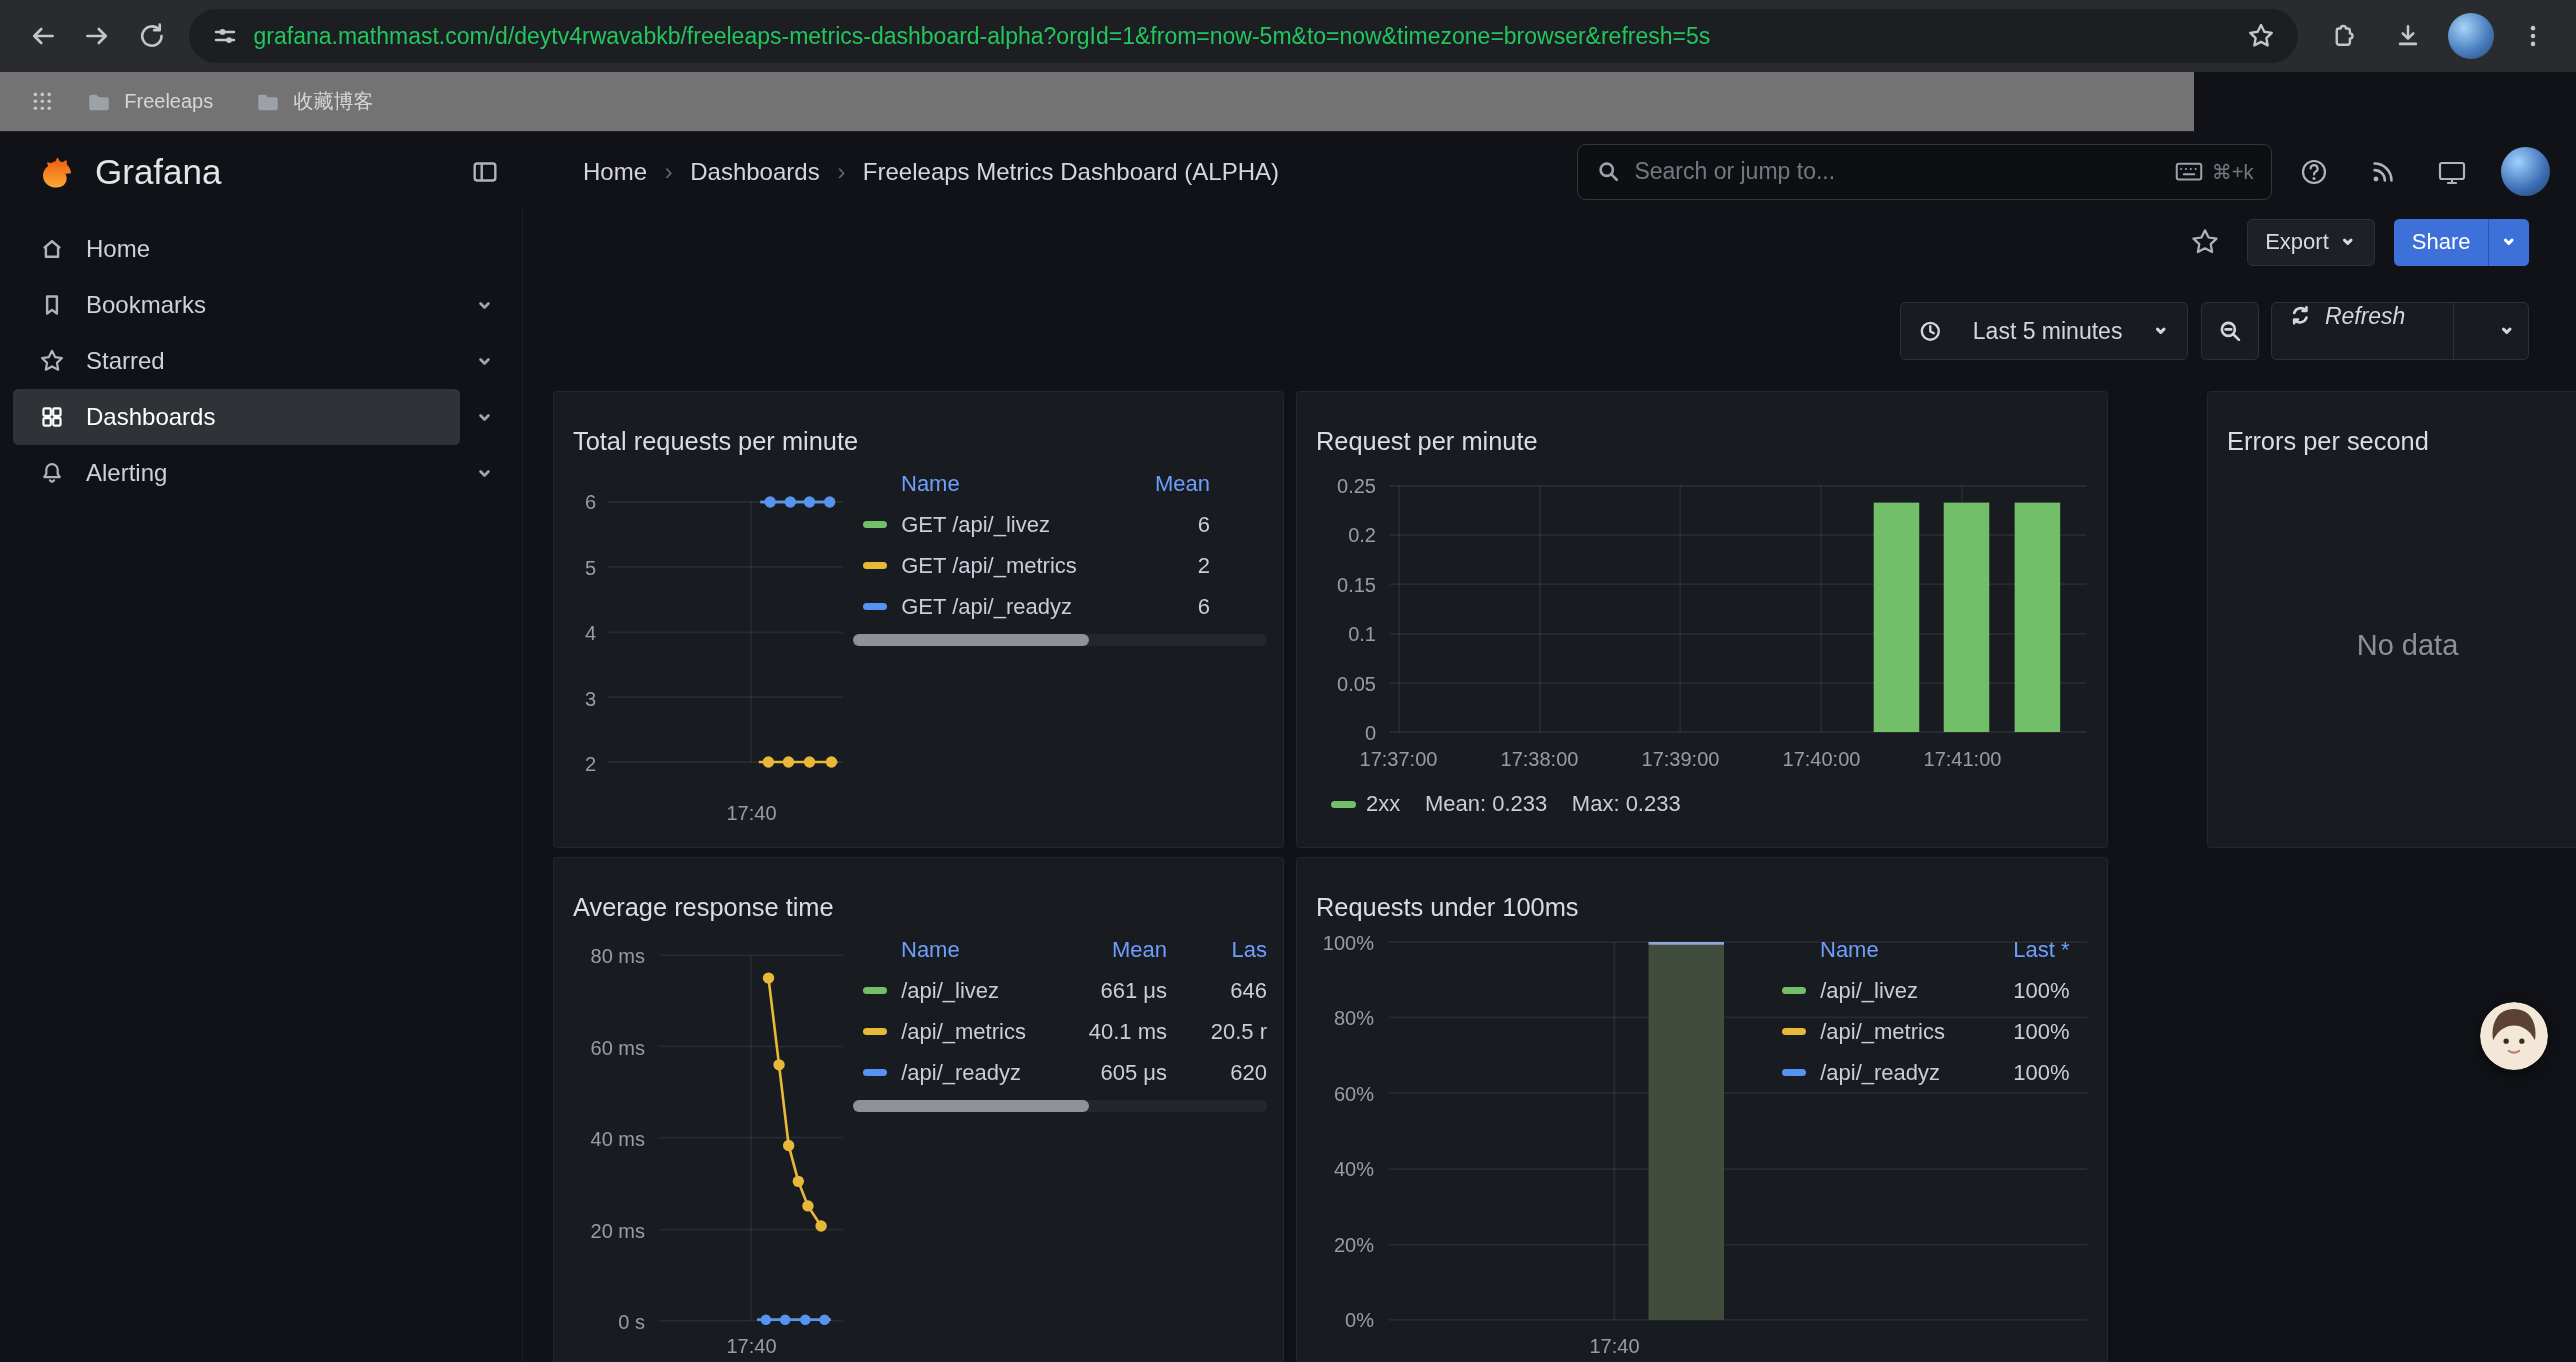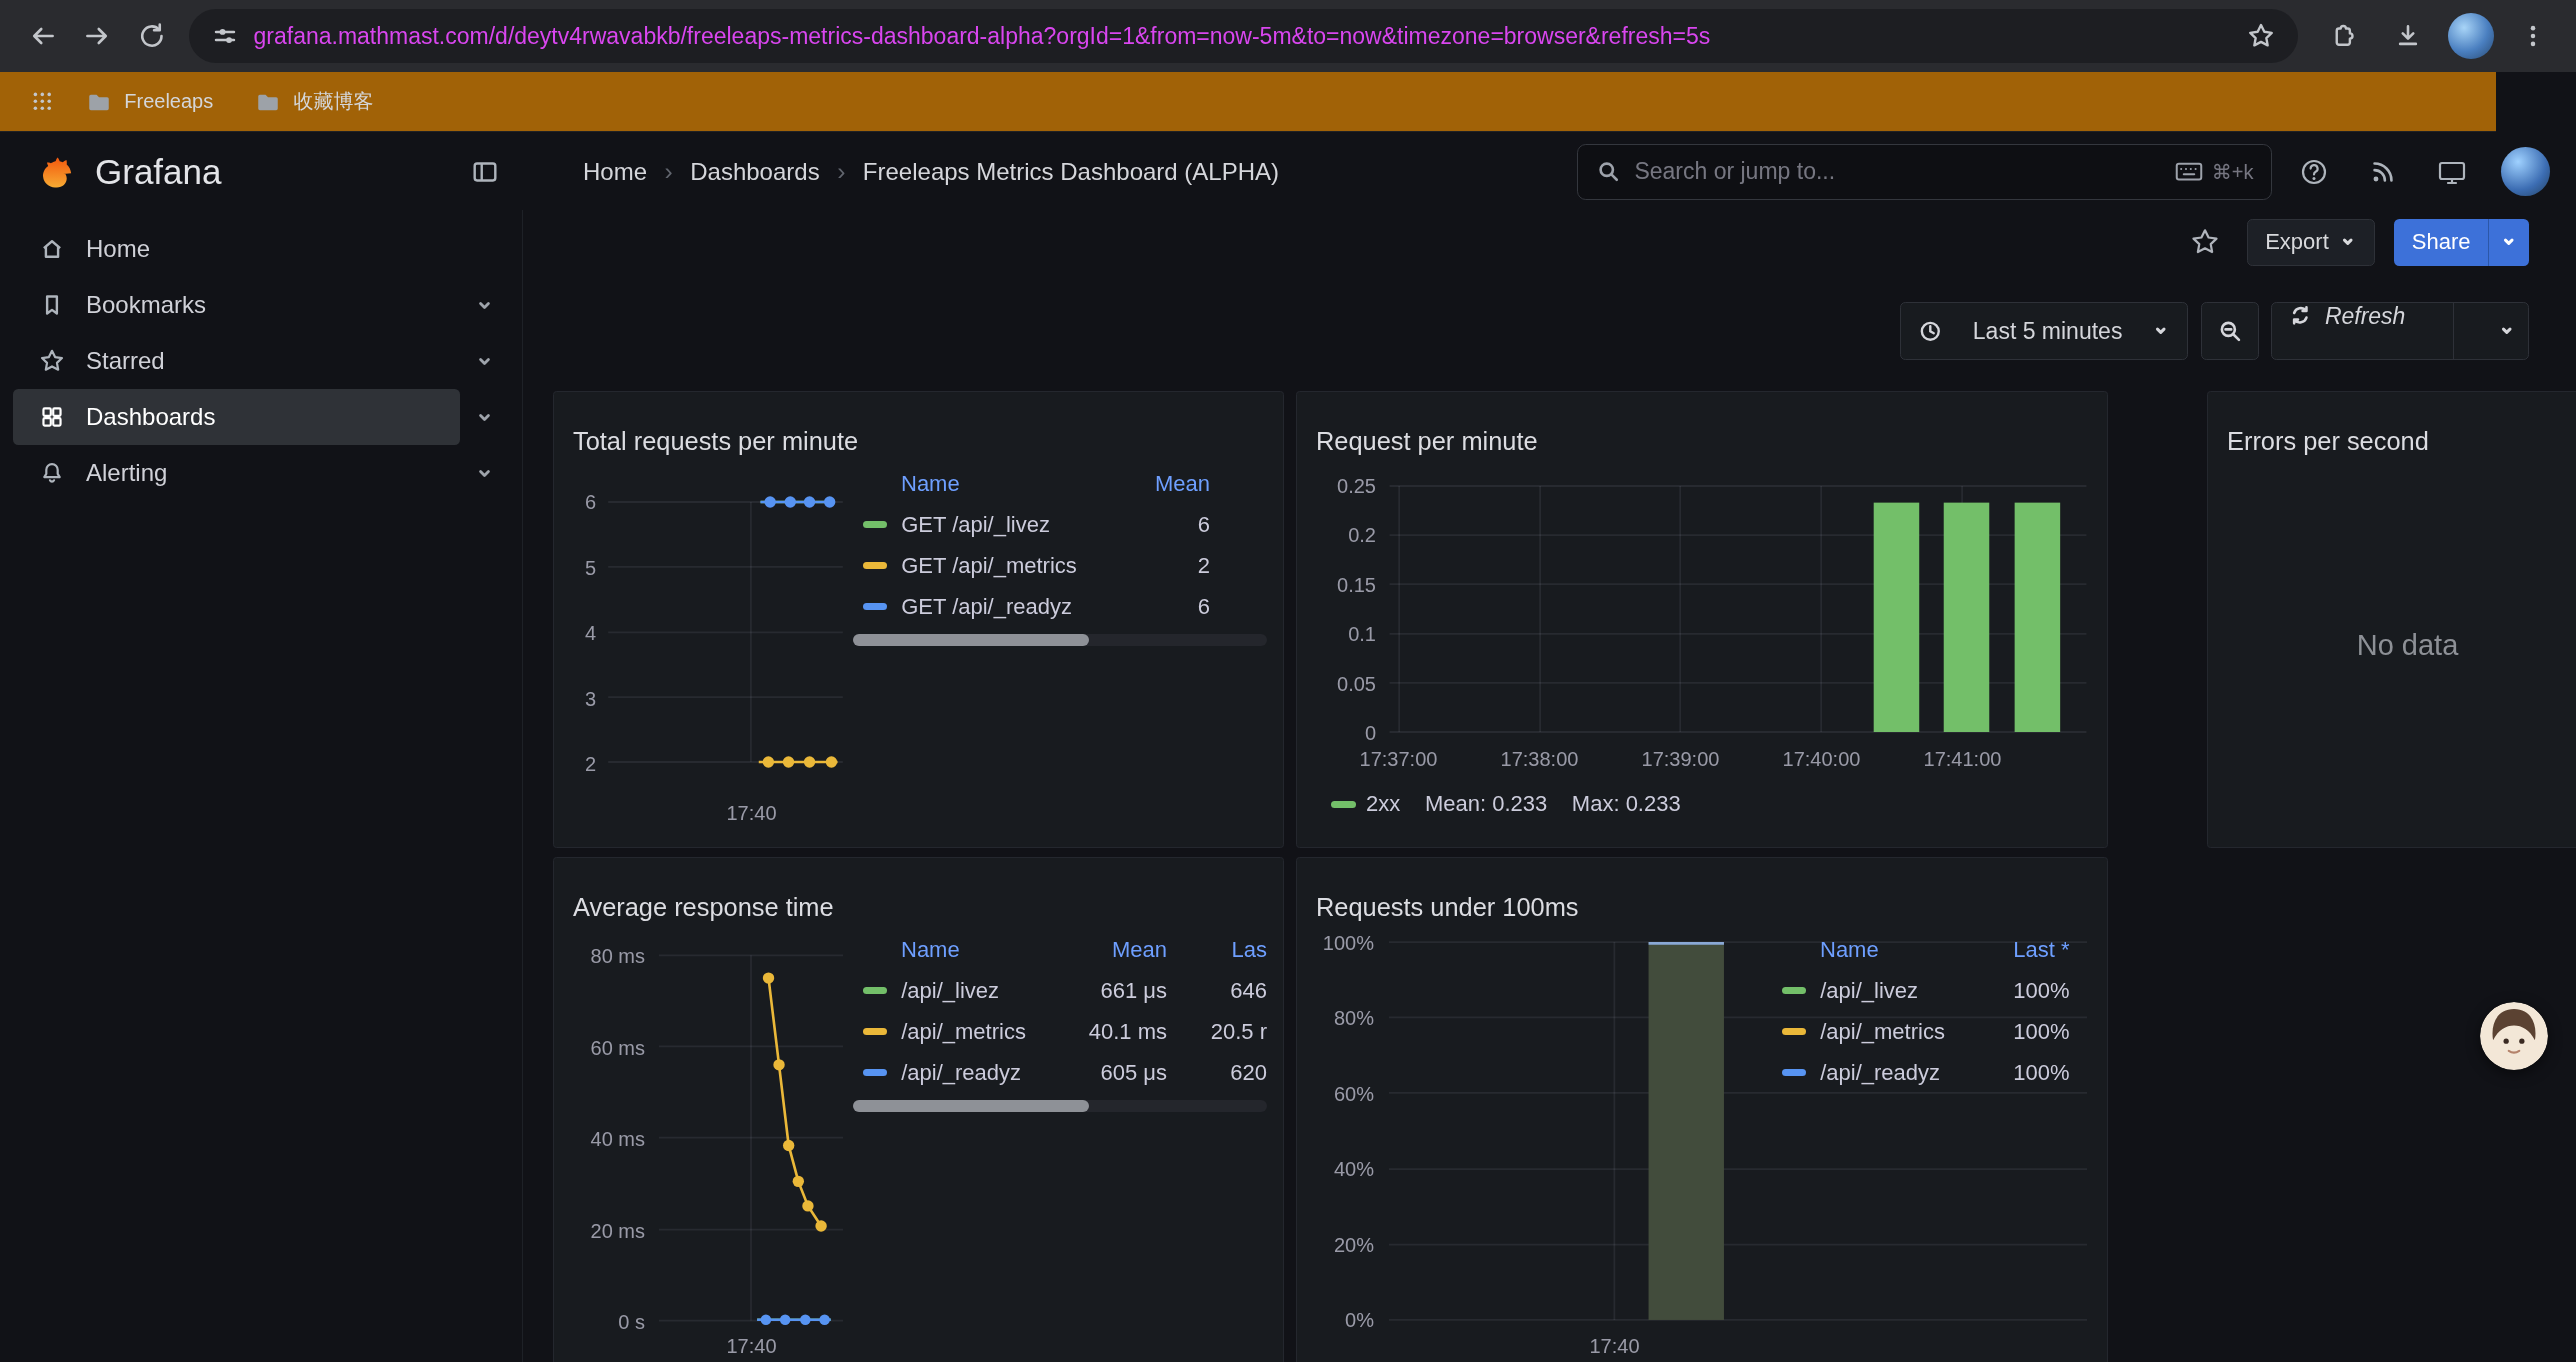--- a/index.html
+++ b/index.html
@@ -4,24 +4,24 @@
 <style>
   html,body{margin:0;padding:0;}
   body{width:2576px;height:1363px;background:#111217;font-family:"Liberation Sans",sans-serif;overflow:hidden;position:relative;color:#ccccdc;}
   svg.ic{display:block;}
   .ic *{vector-effect:non-scaling-stroke;}
 
   
   .chrome-top{position:absolute;top:0;left:0;width:2576px;height:72px;background:#2a2b2f;display:flex;align-items:center;padding:0 16px;box-sizing:border-box;}
   .chrome-btn{width:54px;height:54px;border-radius:50%;display:flex;align-items:center;justify-content:center;flex:none;}
   .omnibox{flex:1;height:54px;background:#1d1e22;border-radius:28px;display:flex;align-items:center;margin:0 17.5px 0 10.5px;padding:0 23px;box-sizing:border-box;min-width:0;}
-  .url-text{flex:1;color:#d946ef;font-size:23px;white-space:nowrap;overflow:hidden;margin-left:16px;}
+  .url-text{flex:1;color:#22c55e;font-size:23px;white-space:nowrap;overflow:hidden;margin-left:16px;}
   .chrome-right{display:flex;align-items:center;gap:12.3px;flex:none;}
   .chrome-avatar{width:46px;height:46px;border-radius:50%;background:radial-gradient(circle at 35% 32%,#a8d4f7,#4a7fc0 55%,#27476e);}
-  .bookmarks-bar{position:absolute;top:72px;left:0;width:2496px;height:60px;background:#a16207;border-bottom:0.9px solid #202124;display:flex;align-items:center;padding:0 21px;box-sizing:border-box;}
+  .bookmarks-bar{position:absolute;top:72px;left:0;width:2194px;height:60px;background:#737373;border-bottom:0.9px solid #202124;display:flex;align-items:center;padding:0 21px;box-sizing:border-box;}
   .bm-item{display:flex;align-items:center;gap:12.3px;margin-right:42px;color:#d4d6da;font-size:20px;}
 
   
   .gf-header{position:absolute;top:132px;left:0;width:2576px;height:79px;background:#111217;display:flex;align-items:center;}
   .gf-h-left{width:523px;flex:none;position:relative;height:100%;display:flex;align-items:center;}
   .brand-name{font-size:35px;font-weight:500;color:#e3e4e8;margin-left:19px;}
   .dock-toggle{position:absolute;right:21px;top:22px;width:35px;height:35px;display:flex;align-items:center;justify-content:center;}
   .breadcrumb{display:flex;align-items:center;margin-left:60px;font-size:24px;color:#d5d6db;flex:none;}
   .crumb-sep{color:#61656e;margin:0 17.5px;font-size:24.6px;}
   .gf-search{margin-left:auto;width:695px;height:56px;border:0.9px solid #34373e;background:#0e0f13;border-radius:8.8px;display:flex;align-items:center;padding:0 17.5px;box-sizing:border-box;flex:none;}

